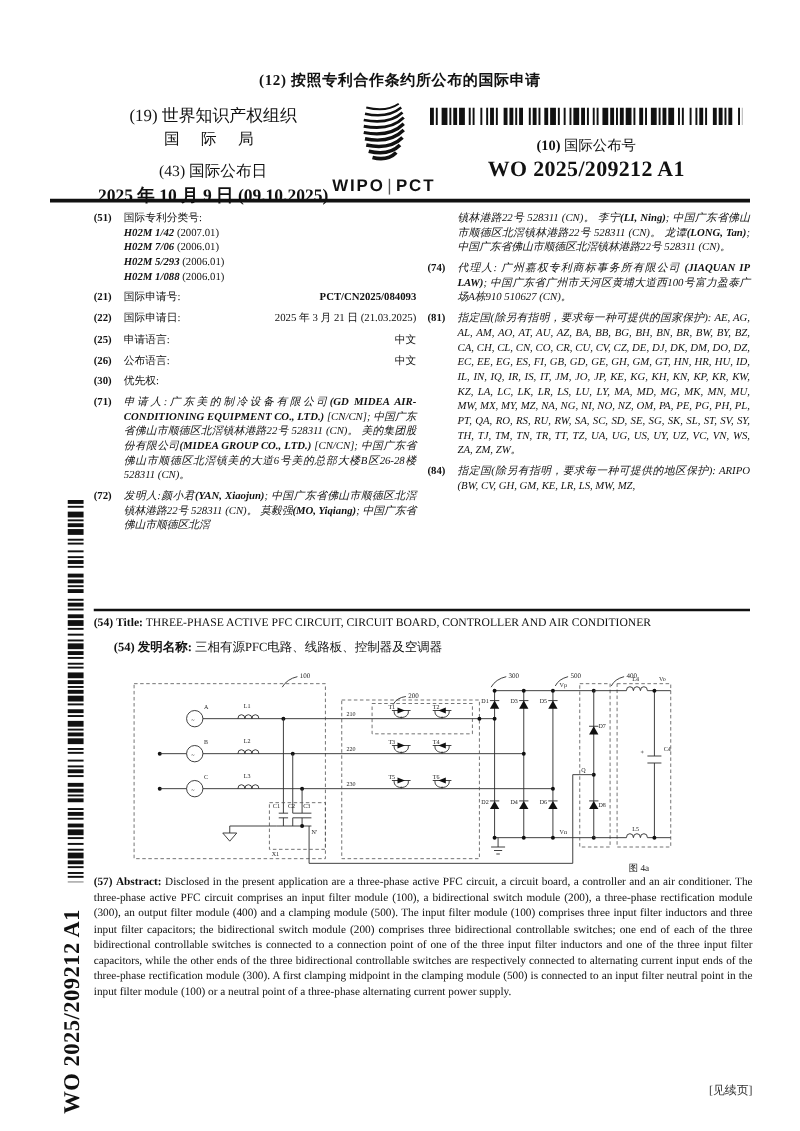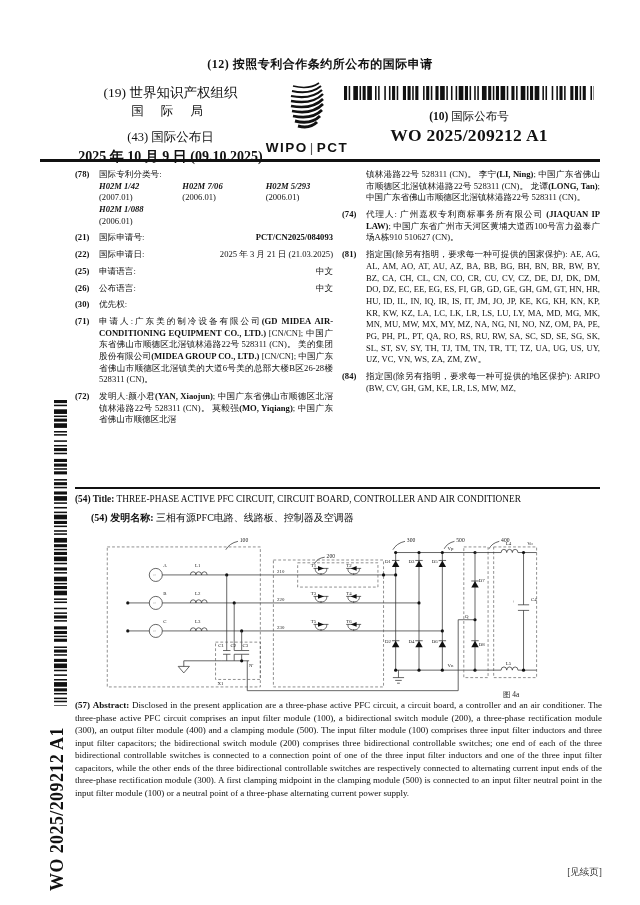--- a/index.html
+++ b/index.html
@@ -28,23 +28,23 @@
   .h-pubno{font-size:17.5px;font-weight:bold;margin-top:1px;letter-spacing:.3px;}
   .rule-1{position:absolute;top:159px;left:40px;width:560px;height:3px;background:#111;}
 
   
   .cols{position:absolute;top:169px;left:75px;width:525px;display:flex;gap:9px;
         font-size:8.6px;line-height:1.36;}
   .col{width:258px;}
   .frow{display:grid;grid-template-columns:24px 1fr;margin-bottom:5px;}
   .fnum{font-weight:bold;}
   .kv{display:flex;justify-content:space-between;}
-  .codes{display:grid;grid-template-columns:1fr 1fr 1fr;column-gap:16px;}
+  .codes{display:grid;grid-template-columns:1fr;column-gap:16px;}
   .prio{display:flex;justify-content:space-between;padding-right:2px;}
-  .just{text-align:justify;}
+  .just{text-align:justify;font-style:italic;}
 
   
   .rule-2{position:absolute;top:487px;left:75px;width:525px;height:1.6px;background:#111;}
   .title-en{position:absolute;top:494px;left:75px;width:525px;font-size:9.3px;}
   .title-zh{position:absolute;top:511px;left:75px;width:525px;font-size:10px;margin-left:16px;}
 
   
   .figure{position:absolute;top:532px;left:86px;}
   .fig-svg{display:block;}
   .fig-svg text{font-family:"Liberation Serif","DejaVu Serif",serif;fill:#222;}
@@ -161,21 +161,21 @@
     </div>
     <div class="h-pubno">WO 2025/209212 A1</div>
   </div>
 
   <div class="rule-1"></div>
 
   <div class="cols">
     <div class="col">
 
       <div class="frow">
-        <span class="fnum">(78)</span>
+        <span class="fnum">(51)</span>
         <span>
           <span>国际专利分类号:</span>
           <span class="codes">
             <span><span class="b i">H02M 1/42</span> <span>(2007.01)</span></span>
             <span><span class="b i">H02M 7/06</span> <span>(2006.01)</span></span>
             <span><span class="b i">H02M 5/293</span> <span>(2006.01)</span></span>
             <span><span class="b i">H02M 1/088</span> <span>(2006.01)</span></span>
           </span>
         </span>
       </div>

